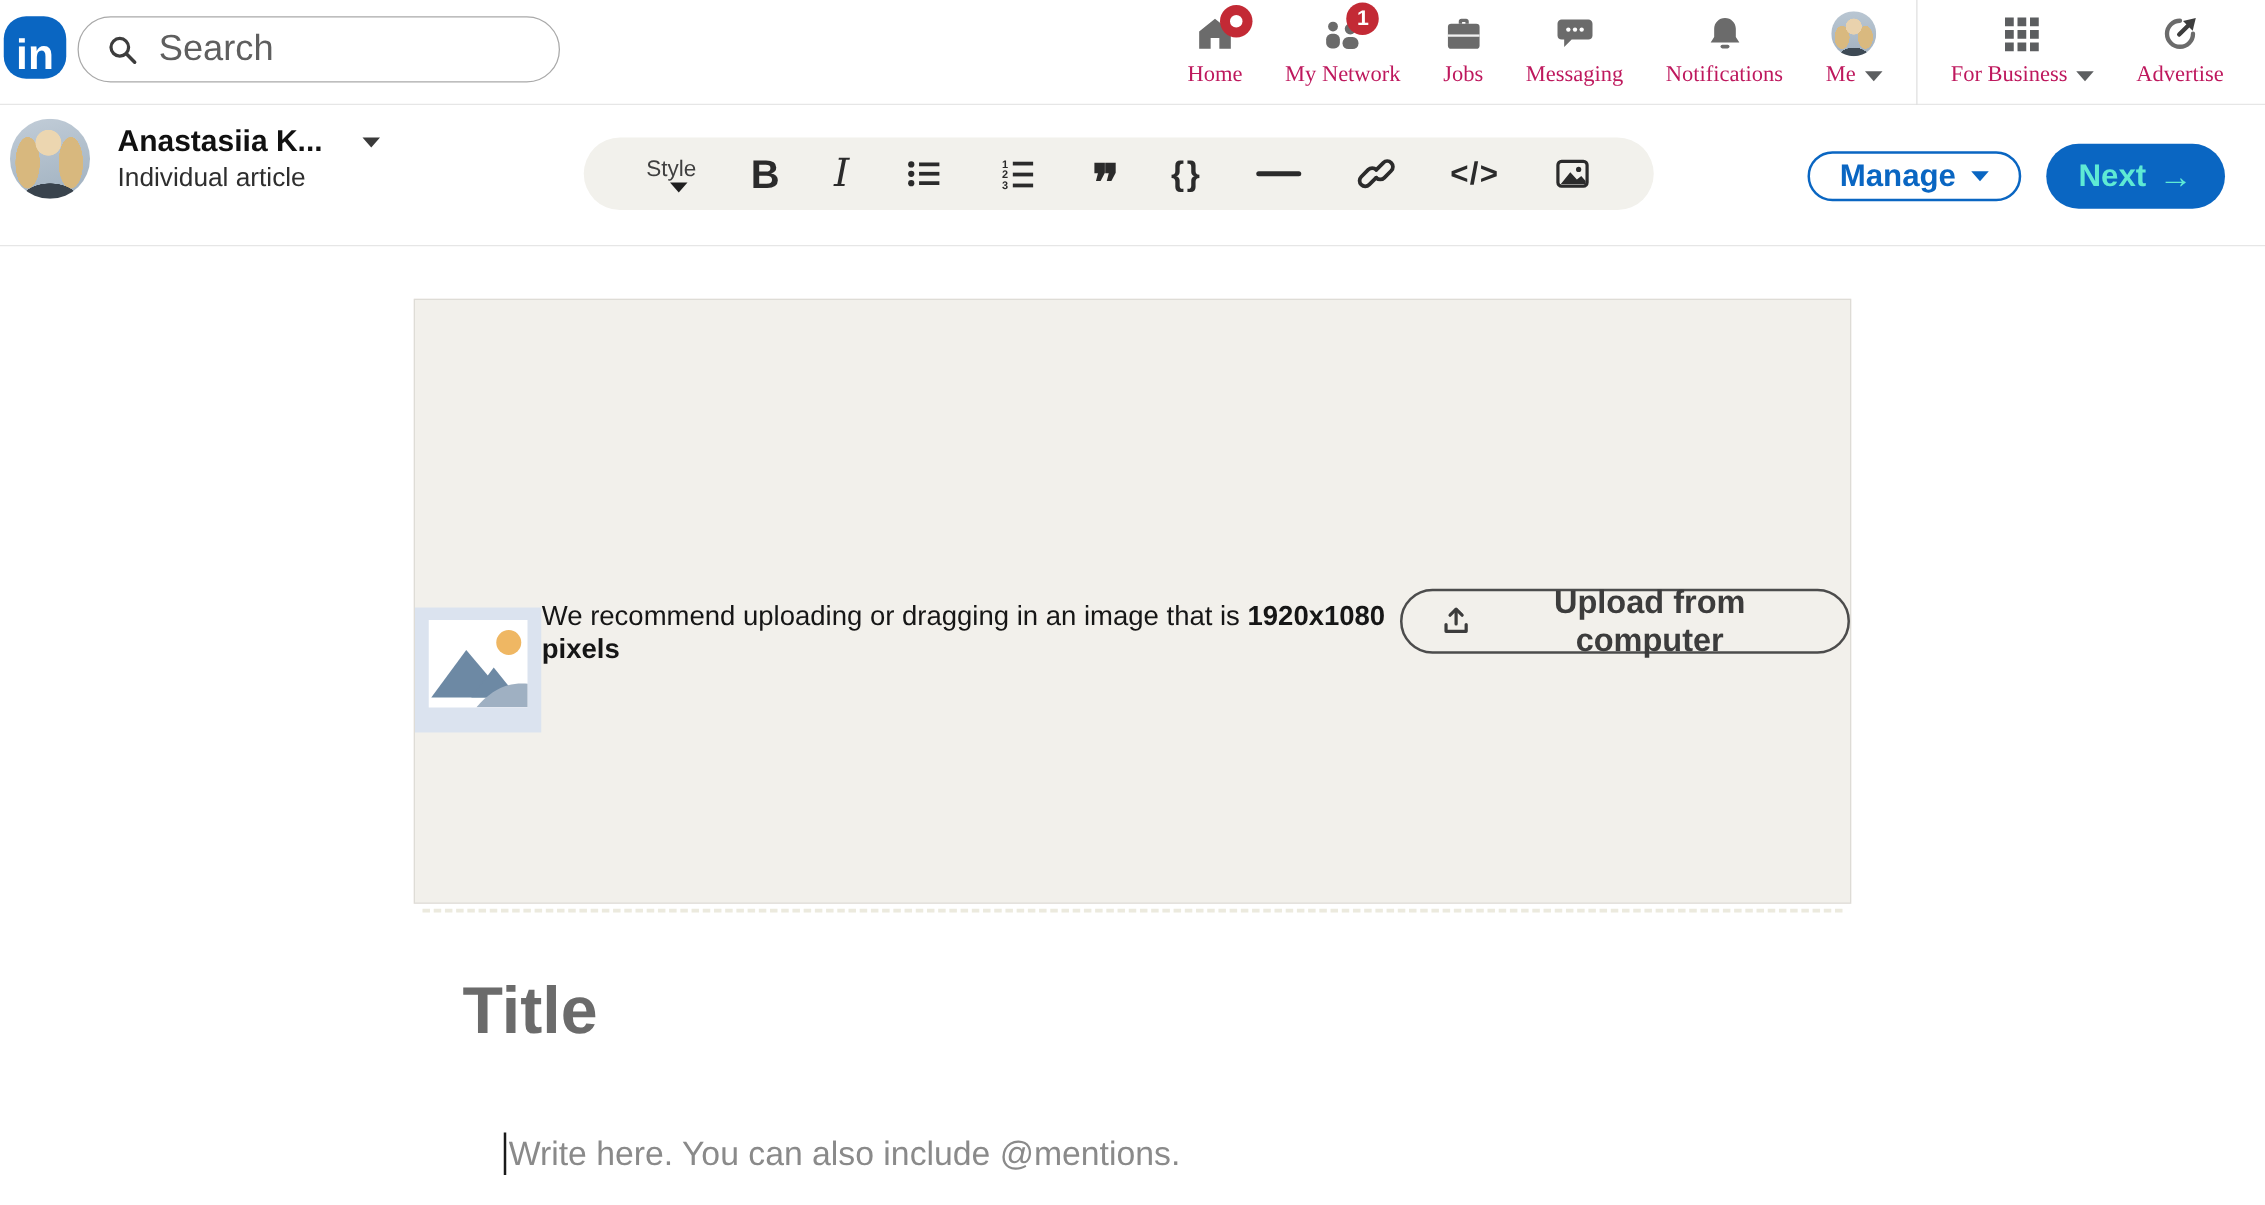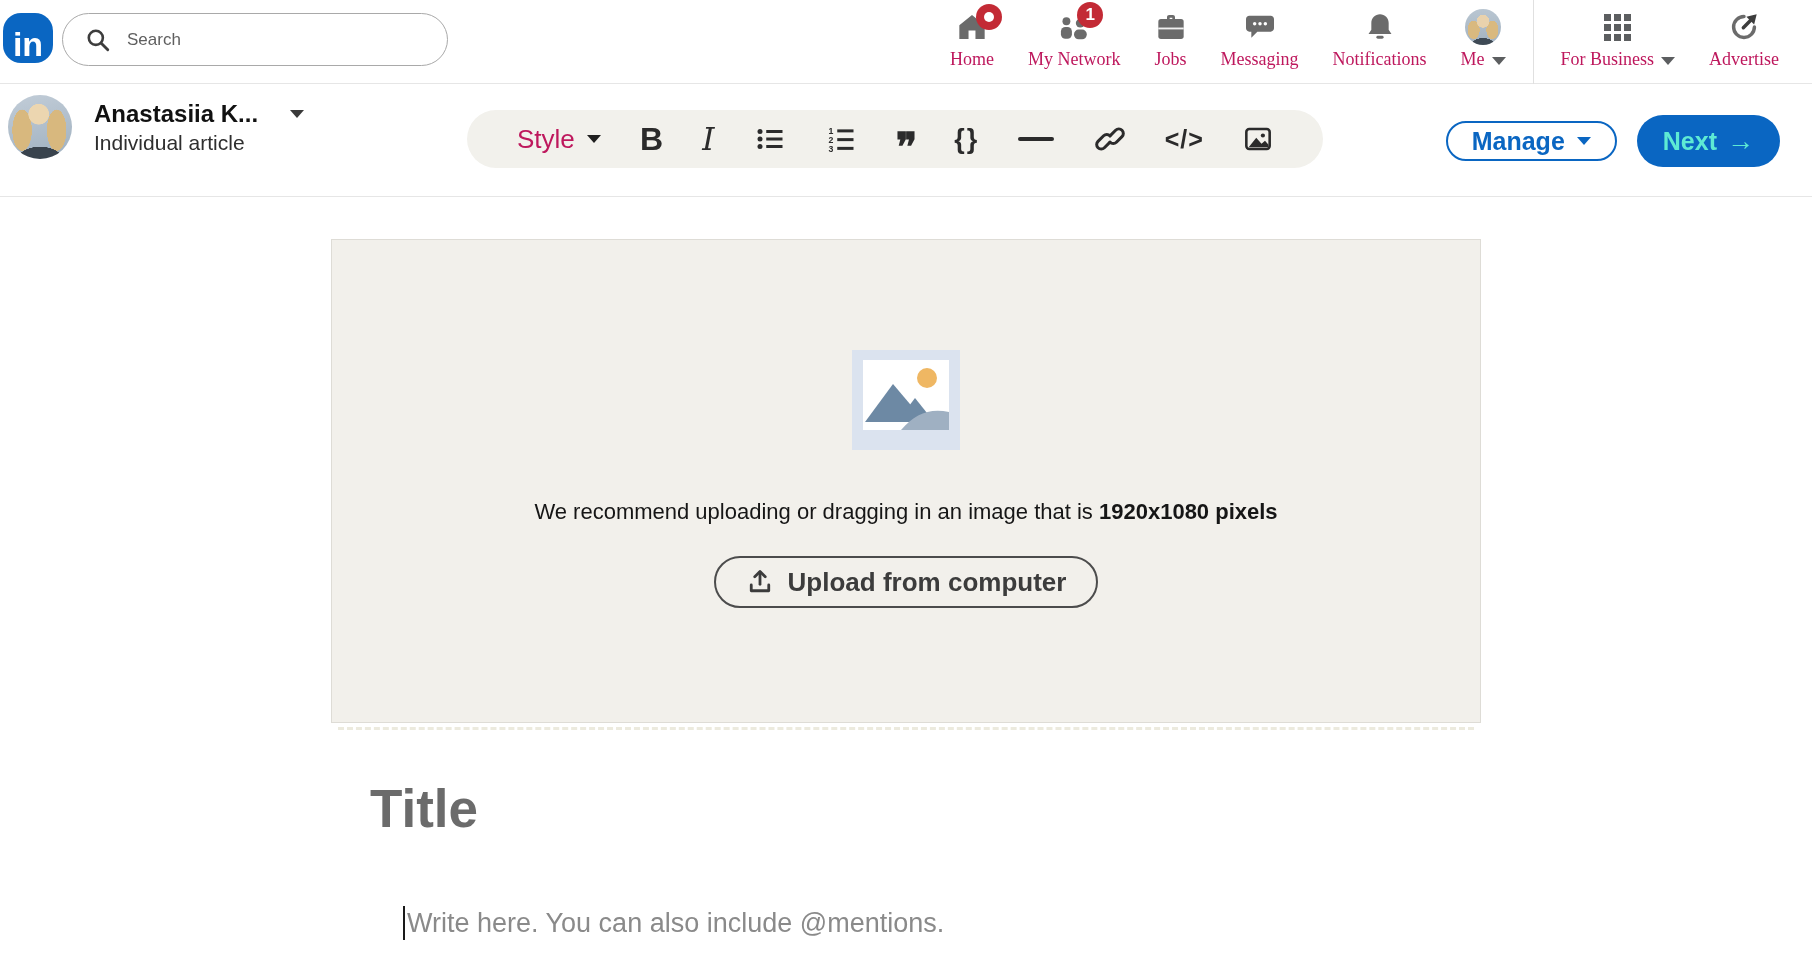--- a/index.html
+++ b/index.html
@@ -22,21 +22,21 @@
     line-height:1.05; cursor:pointer;
   }
   .searchbox {
     position:absolute; left:62px; top:13px; width:386px; height:53px;
     border:1px solid #a9a9a9; border-radius:27px; background:#fff;
     display:flex; align-items:center; padding:0 14px 0 22px;
   }
   .searchbox svg { flex:0 0 auto; }
   .searchbox input {
     border:none; outline:none; background:transparent; margin-left:16px;
-    font-size:17px; color:#a16207; width:300px; font-family:"Liberation Sans", sans-serif;
+    font-size:29px; color:#a16207; width:300px; font-family:"Liberation Sans", sans-serif;
   }
   .searchbox input::placeholder { color:#5f5f5f; }
 
   .nav-items {
     position:absolute; right:16px; top:0; height:84px;
     display:flex; align-items:stretch;
   }
   .nav-item {
     position:relative; display:flex; flex-direction:column; align-items:center;
     justify-content:flex-start; padding:10px 17px 0 17px; cursor:pointer; color:#5c5e60;
@@ -91,21 +91,21 @@
 
   .fmt-toolbar {
     position:absolute; left:467px; top:25px; width:856px; height:58px;
     background:#f2f1ec; border-radius:29px;
     display:flex; align-items:center; justify-content:space-between; padding:0 50px;
   }
   .fmt-btn {
     display:flex; align-items:center; justify-content:center; cursor:pointer;
     color:#2b2b2b; user-select:none;
   }
-  .style-btn { font-size:26px; color:#be185d; }
+  .style-btn { font-size:18px; color:#404040;flex-direction:column; }
   .style-btn .caret { border-top-color:#1f1f1f; margin-left:12px; }
   .glyph-b { font-size:32px; font-weight:900; }
   .glyph-i { font-family:"DejaVu Serif", serif; font-style:italic; font-size:31px; font-weight:500; }
   .glyph-quote { font-size:40px; line-height:20px; letter-spacing:-2px; padding-top:16px; font-weight:bold; }
   .glyph-brace { font-size:27px; font-weight:600; letter-spacing:2px; }
   .glyph-dash { width:36px; height:4px; background:#2b2b2b; border-radius:2px; }
   .glyph-code { font-size:25px; font-weight:700; letter-spacing:1px; }
 
   .hdr-actions { position:absolute; right:32px; top:30px; display:flex; align-items:center; }
   .manage-btn {
@@ -118,21 +118,21 @@
     height:52px; padding:0 26px; margin-left:20px; border:none; border-radius:27px;
     background:#0a66c2; color:#5eead4; font-size:25px; font-weight:bold;
     display:flex; align-items:center; cursor:pointer;
   }
   .next-btn .arrow { margin-left:10px; font-size:27px; }
 
   
   .upload-box {
     position:absolute; left:331px; top:239px; width:1150px; height:484px;
     background:#f2f0eb; border:1px solid #dedcd6;
-    display:flex; flex-direction:column; align-items:center;
+    display:flex; flex-direction:row; align-items:center;
   }
   .upload-box::after {
     content:""; position:absolute; left:6px; right:6px; bottom:-8px;
     border-bottom:3px dashed #eceade;
   }
   .ph-frame {
     margin-top:110px; width:108px; height:100px; background:#dbe3ef;
     padding:10px 11px 20px 11px;
   }
   .ph-photo { width:100%; height:100%; background:#fff; position:relative; overflow:hidden; }

